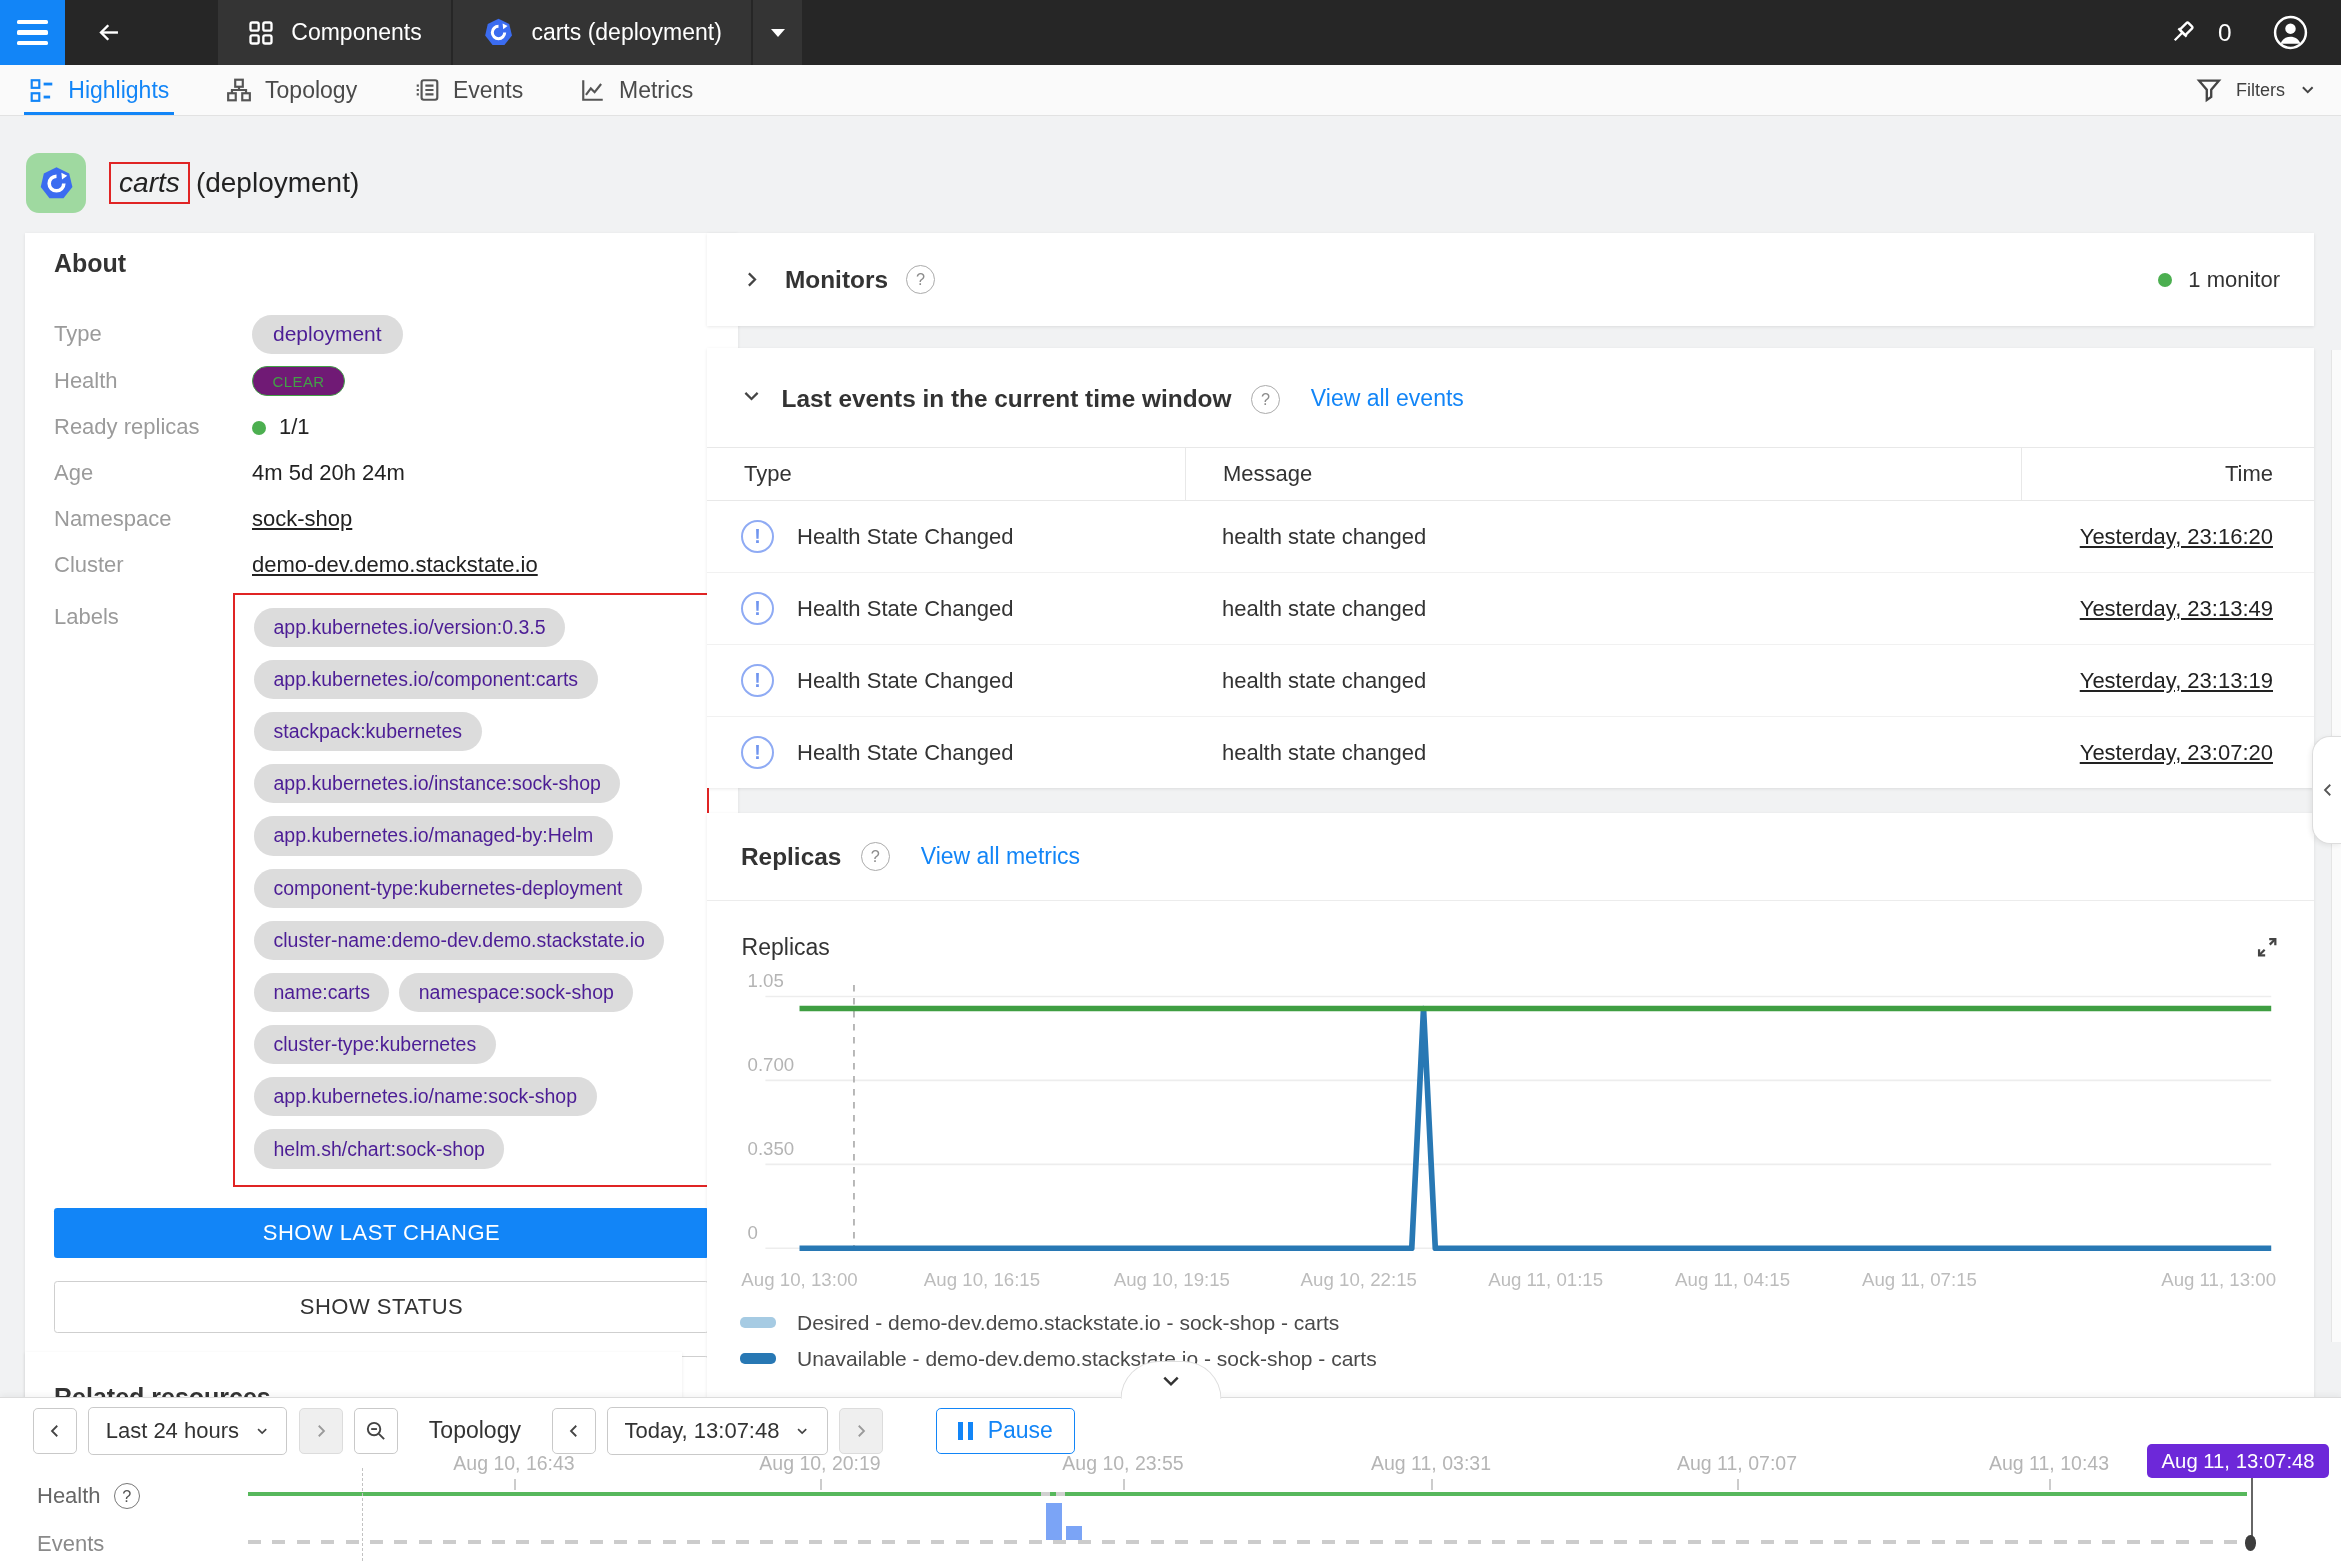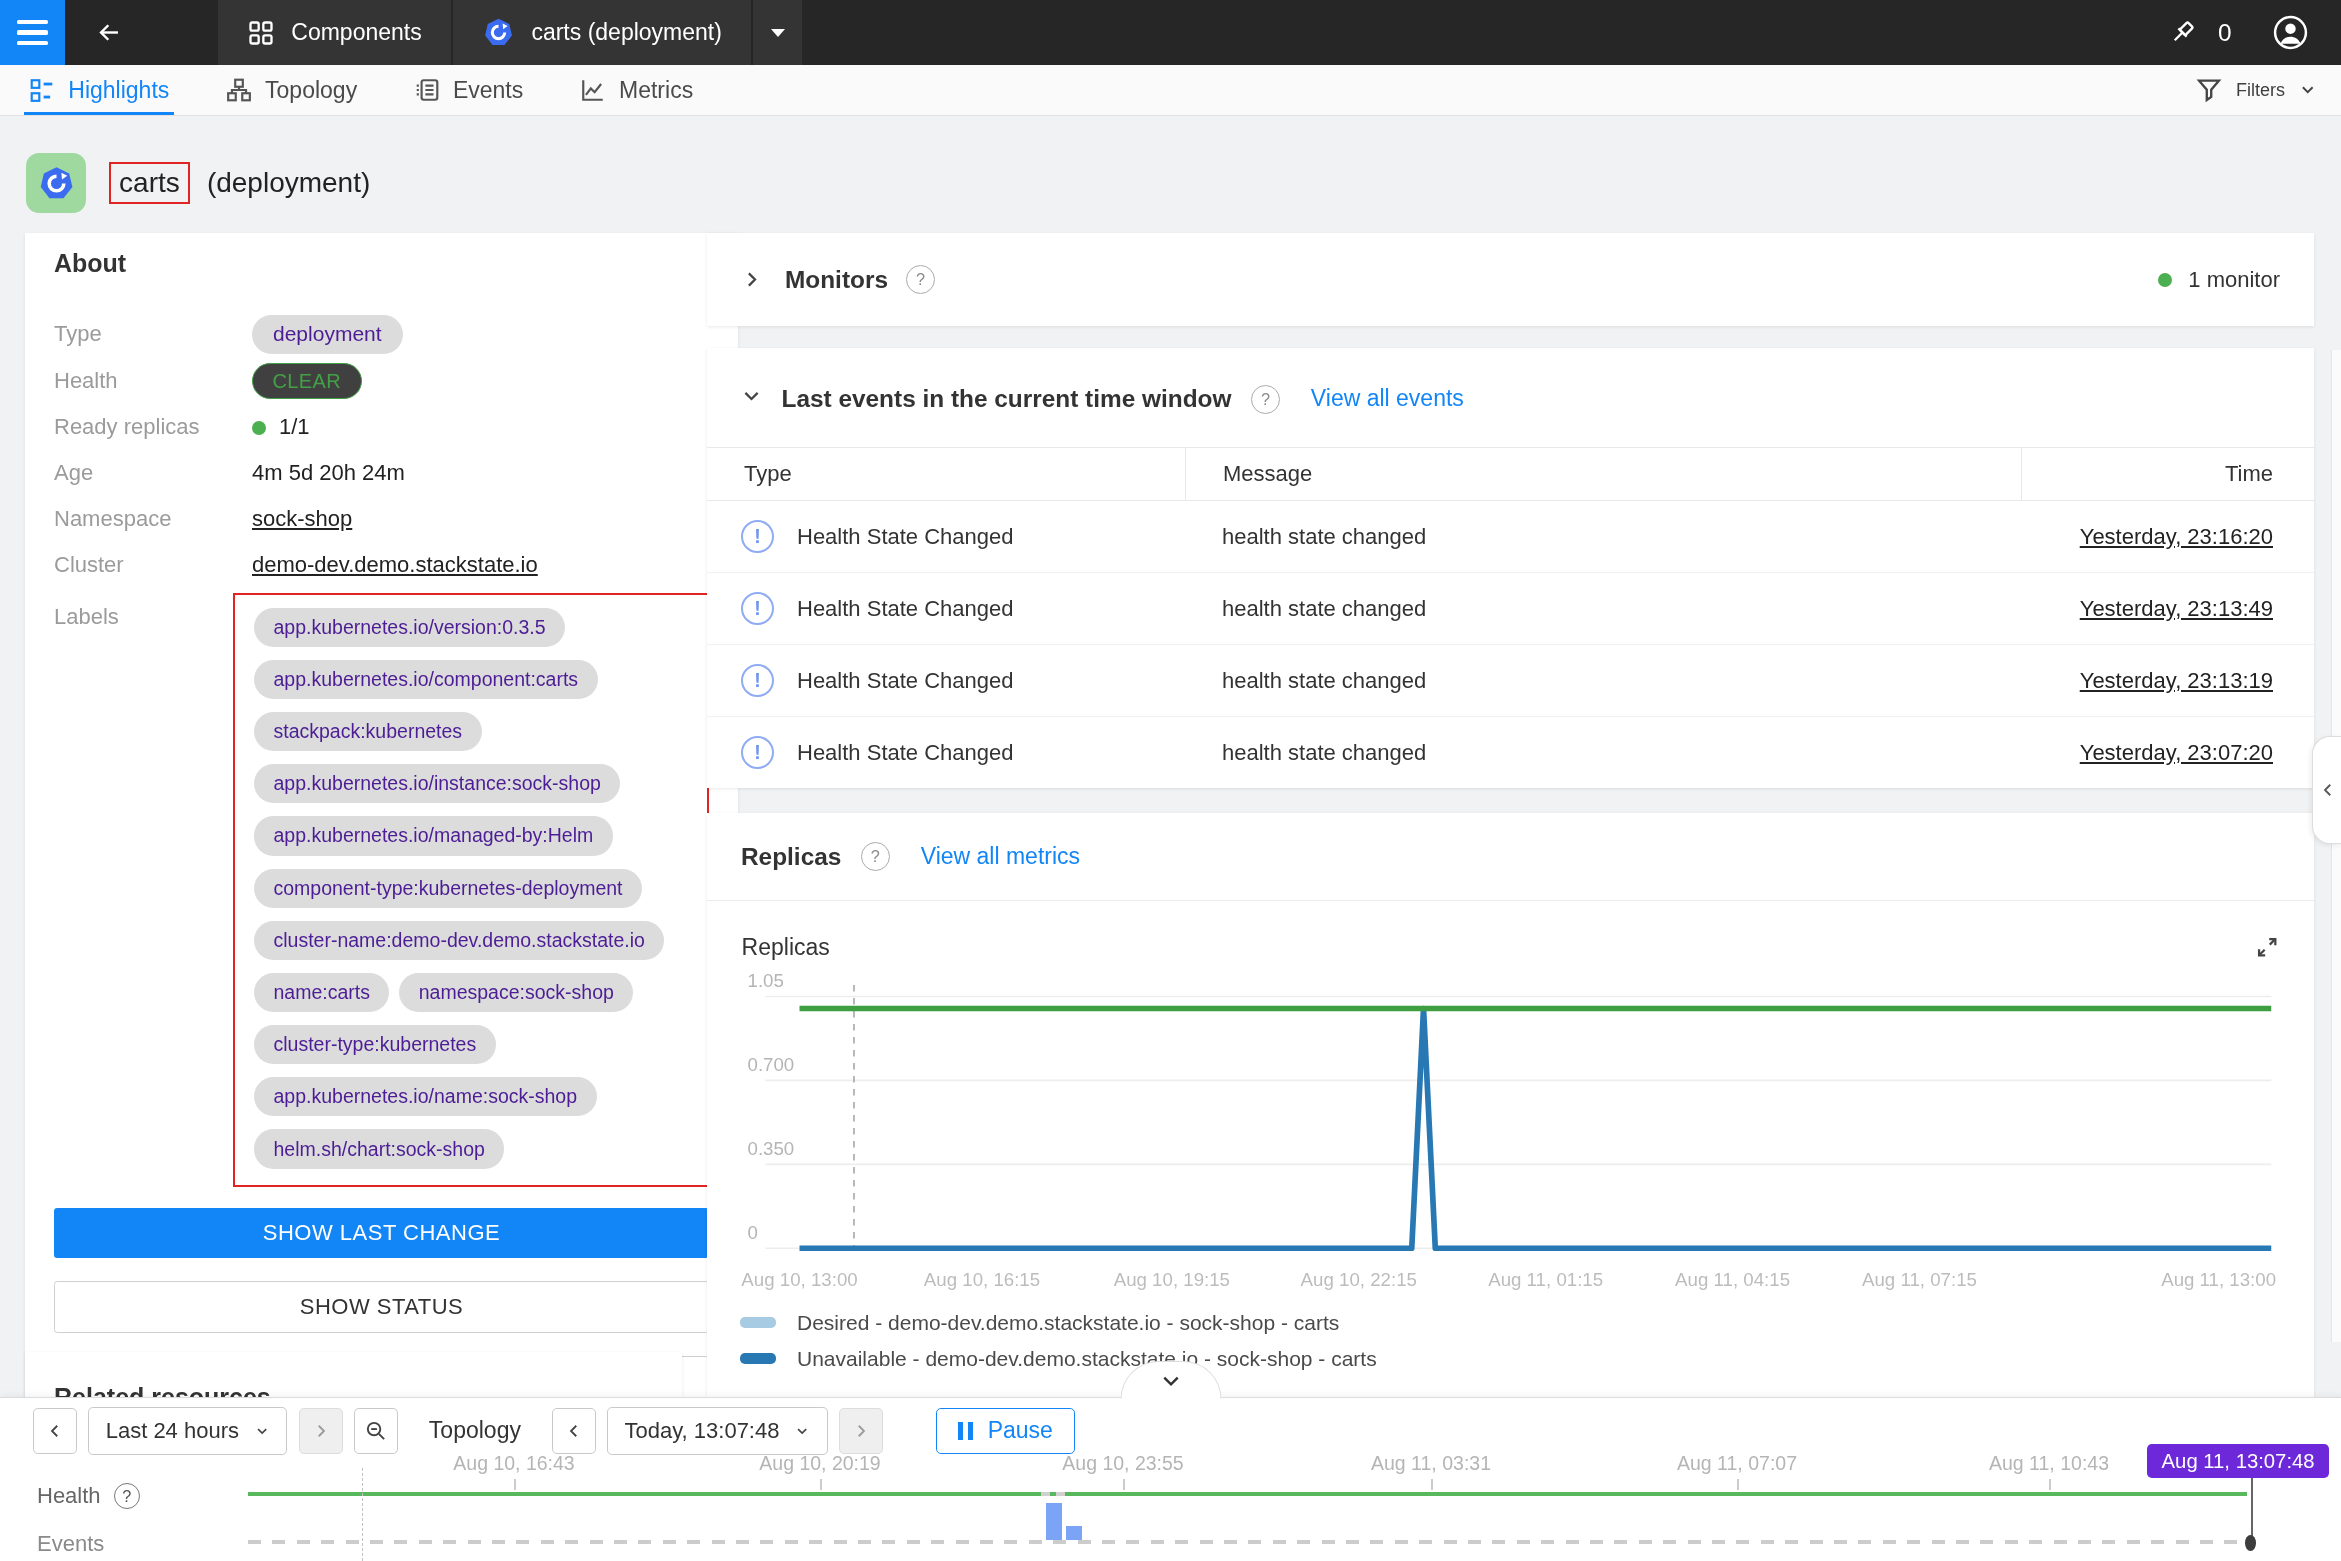--- a/index.html
+++ b/index.html
@@ -21,33 +21,33 @@
   .tabbar{position:absolute;top:65px;left:0;right:0;height:50px;background:#fafafa;border-bottom:0.8px solid #e2e2e2;display:flex;align-items:stretch;padding:0 24.4px;z-index:35;}
   .tab{display:flex;align-items:center;gap:13px;padding:0 4.9px;margin-right:47px;color:#4a4a4a;font-size:23px;position:relative;cursor:pointer;}
   .tab.active{color:#1285f7;}
   .tab.active::after{content:"";position:absolute;left:0;right:0;bottom:0;height:3.3px;background:#1285f7;}
   .filters{margin-left:auto;display:flex;align-items:center;gap:13px;color:#3f3f3f;font-size:18px;cursor:pointer;}
 
   
   .title-row{position:absolute;left:26px;top:153px;display:flex;align-items:center;gap:23px;}
   .title-icon{width:60px;height:60px;border-radius:13px;background:#9fd9a0;display:flex;align-items:center;justify-content:center;}
   .page-title{font-size:28px;color:#222;}
-  .red-inline{border:2.4px solid #e02424;padding:3.3px 8.1px;margin-right:17px;display:inline-block;}
+  .red-inline{border:2.4px solid #e02424;padding:3.3px 8.1px;margin-right:6px;display:inline-block;font-style:italic;}
 
   .card{background:#fff;box-shadow:0 0.8px 3.3px rgba(0,0,0,.09);box-sizing:border-box;}
 
   
   .about-card{position:absolute;left:25px;top:233px;width:713px;padding:16px 29px 34px;}
   .about-h{font-size:25px;font-weight:bold;color:#333;margin-bottom:37px;}
   .about-row{display:flex;align-items:center;min-height:37px;margin-bottom:9px;}
   .about-row.labels{align-items:flex-start;}
   .about-label{width:198px;flex:none;color:#9b9b9b;font-size:22px;}
   .about-value{font-size:22px;color:#222;}
   .chip{background:#dcdcdc;color:#4c1d95;border-radius:19.5px;padding:8.1px 19.5px;font-size:19.5px;display:inline-block;white-space:nowrap;overflow:hidden;max-width:100%;box-sizing:border-box;}
-  .pill-clear{border:1.6px solid #43a047;color:#43a047;background:#404040;border-radius:19.5px;padding:5.7px 19.5px;font-size:20px;letter-spacing:0.4px;display:inline-block;}
+  .pill-clear{border:1.6px solid #43a047;color:#43a047;background:#701a75;border-radius:19.5px;padding:5.7px 19.5px;font-size:15px;letter-spacing:0.4px;display:inline-block;}
   .dot{width:14px;height:14px;border-radius:50%;background:#4caf50;display:inline-block;margin-right:13px;vertical-align:-0.8px;}
   .link-dark{color:#222;text-decoration:underline;font-size:22px;cursor:pointer;}
   .chips-wrap{position:relative;border:2.4px solid #e02424;margin-left:-19.5px;padding:6.5px 4.9px 9.8px 19.5px;flex:1;display:flex;flex-wrap:wrap;align-content:flex-start;}
   .chips-wrap .chip{margin:6.5px 9.8px 6.5px 0;}
   .btn-stack{margin-top:21px;display:flex;flex-direction:column;gap:23px;}
   .btn{height:50px;display:flex;align-items:center;justify-content:center;font-size:22px;letter-spacing:0.5px;border-radius:3.3px;cursor:pointer;}
   .btn.primary{background:#1285f7;color:#fff;}
   .btn.outline{background:#fff;border:0.8px solid #cfcfcf;color:#333;}
   .related-card{position:absolute;left:25px;top:1352px;width:657px;height:228px;padding:31px 29px;}
   .related-h{font-size:25px;font-weight:bold;color:#333;}

